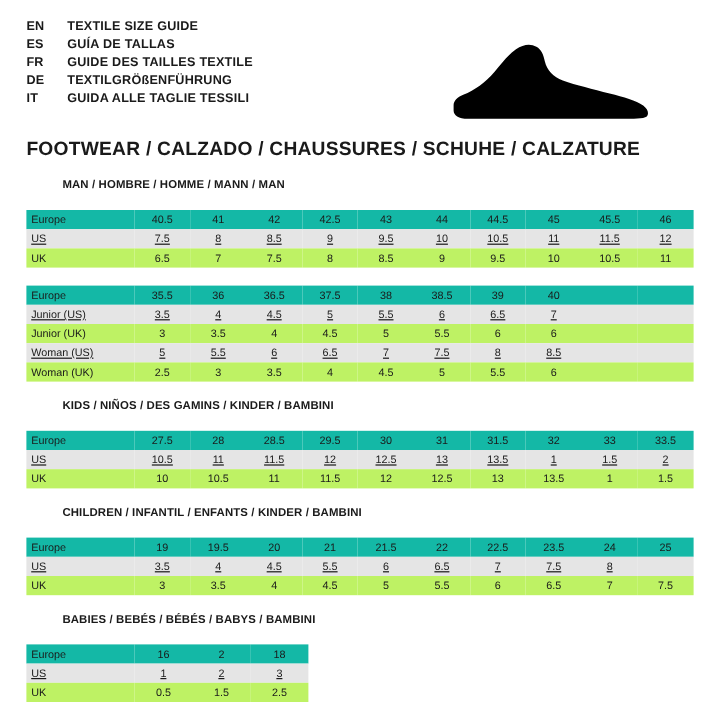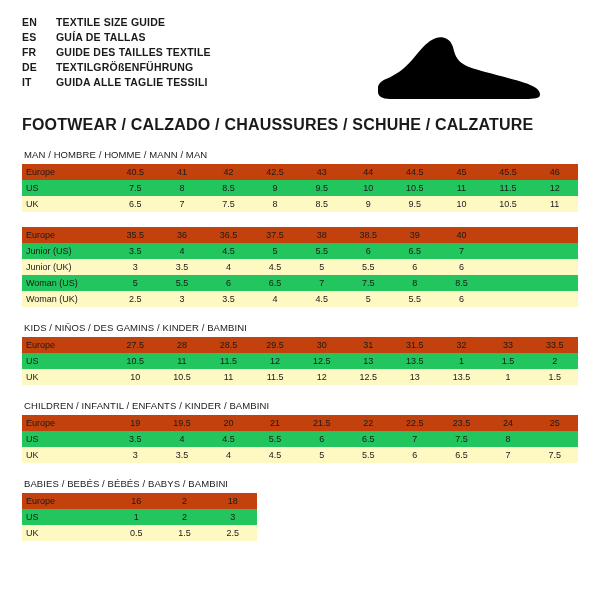--- a/index.html
+++ b/index.html
@@ -59,50 +59,52 @@
     letter-spacing: .2px;
     margin: 8px 0 0 0;
   }
 
   
   .group {
     margin-top: 15px;
   }
   .group-title {
     font-size: 9.5px;
-    font-weight: normal;
+    font-weight: bold;
     letter-spacing: .1px;
-    padding: 0 0 4px 2px;
+    padding: 0 0 15px 2px;
+    margin-left: 28px;
   }
   table.sizes {
     border-collapse: collapse;
     width: 100%;
     font-size: 9px;
     table-layout: fixed;
   }
   table.sizes td {
     height: 16px;
     line-height: 16px;
     text-align: center;
     padding: 0;
     white-space: nowrap;
   }
   table.sizes td.label {
     text-align: left;
     padding-left: 4px;
     width: 86px;
   }
   tr.shaded td {
-    background: #c2410c;
+    background: #14b8a6;
   }
   tr.plain td {
-    background: #22c55e;
+    background: #e5e5e5;
+    text-decoration: underline;
   }
   tr.alt td {
-    background: #fef9c3;
+    background: #bef264;
   }
 
   
   table.babies {
     width: 235px;
   }
 </style>
 </head>
 <body>
 

